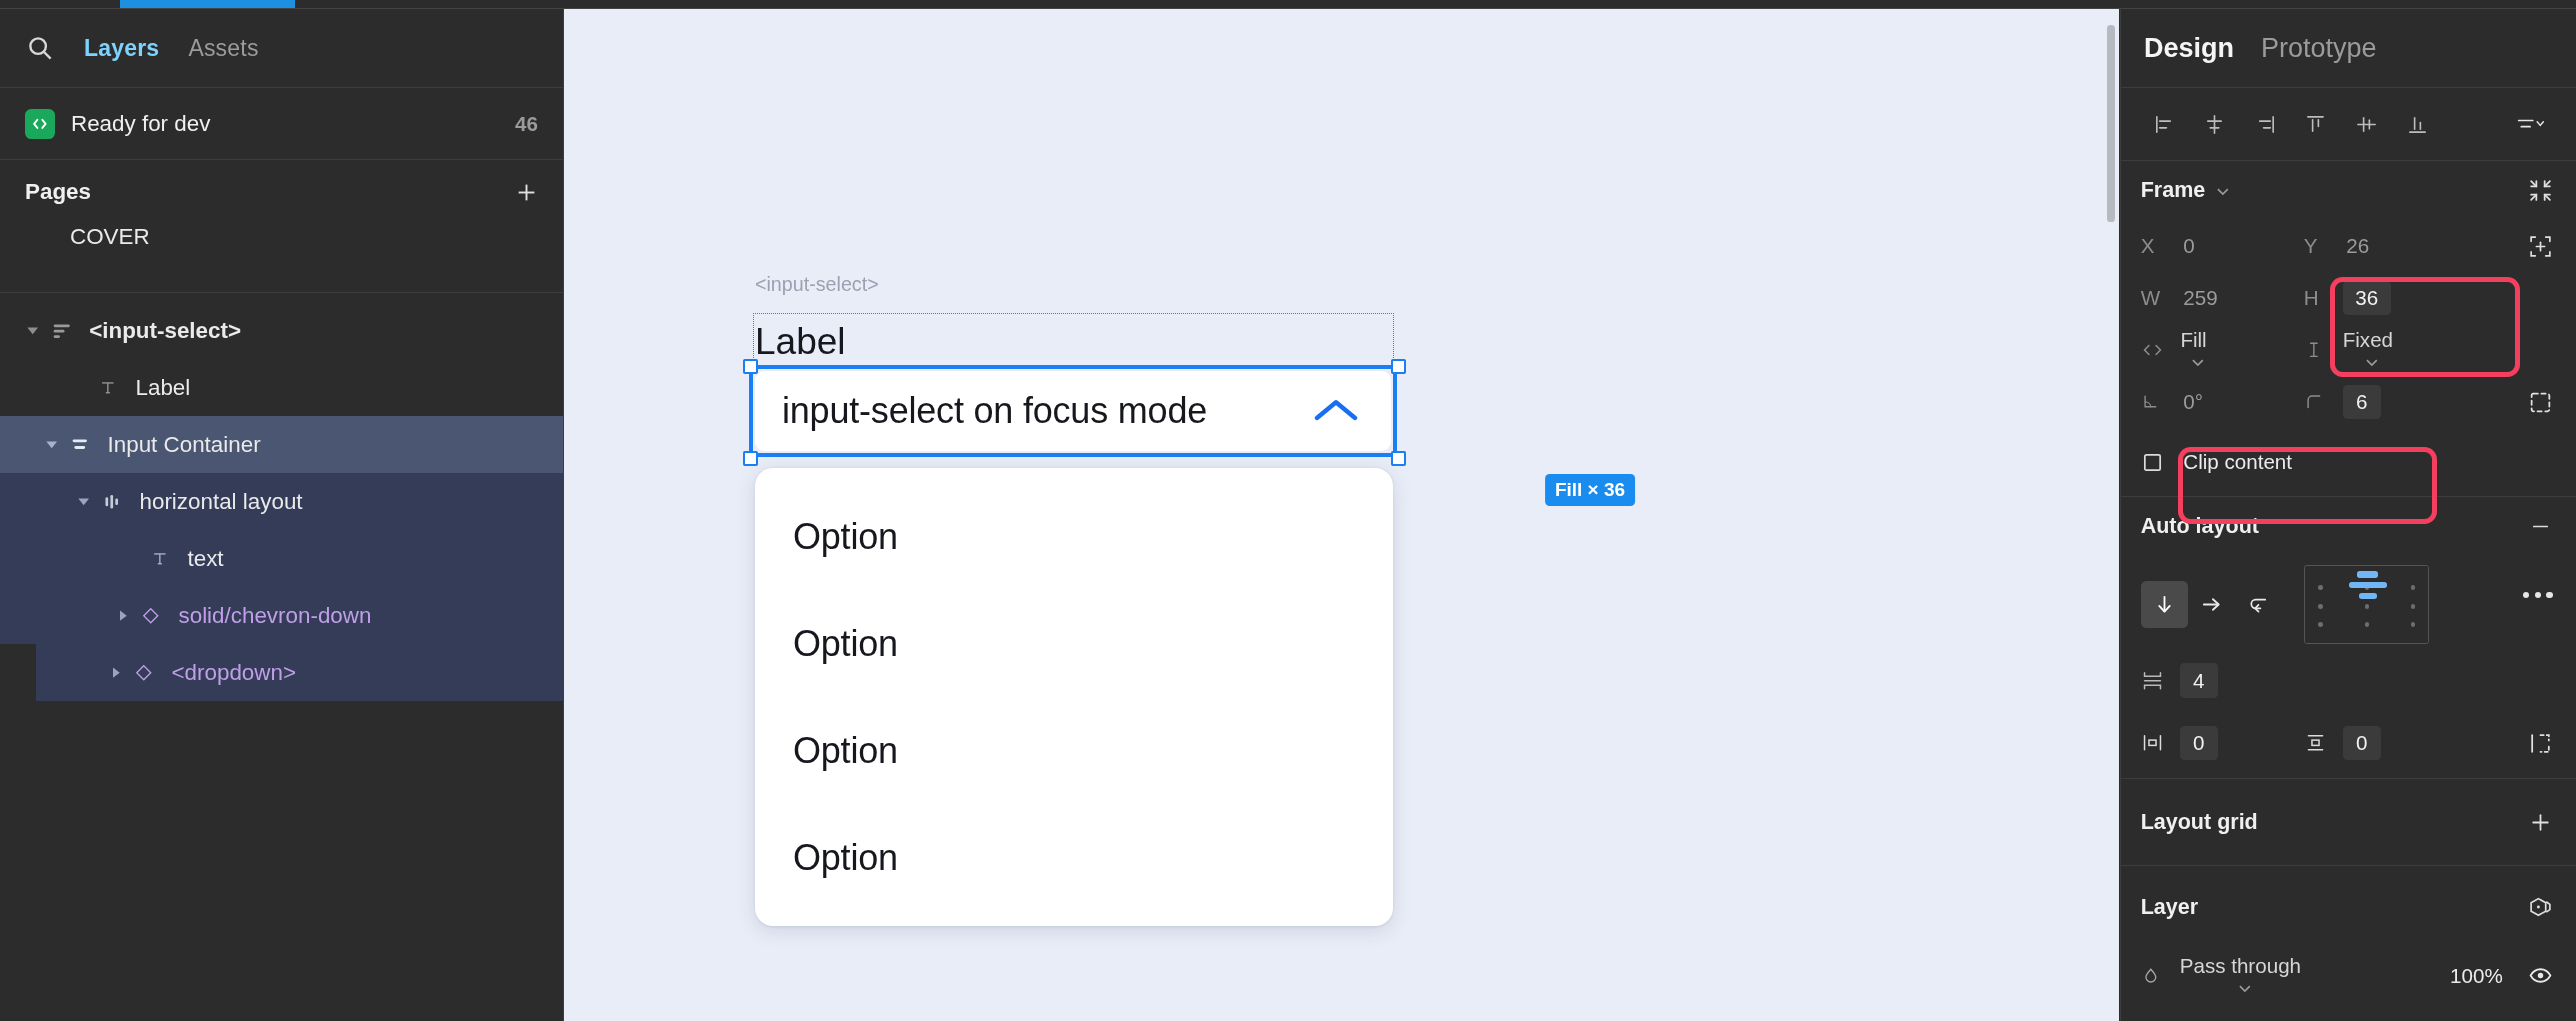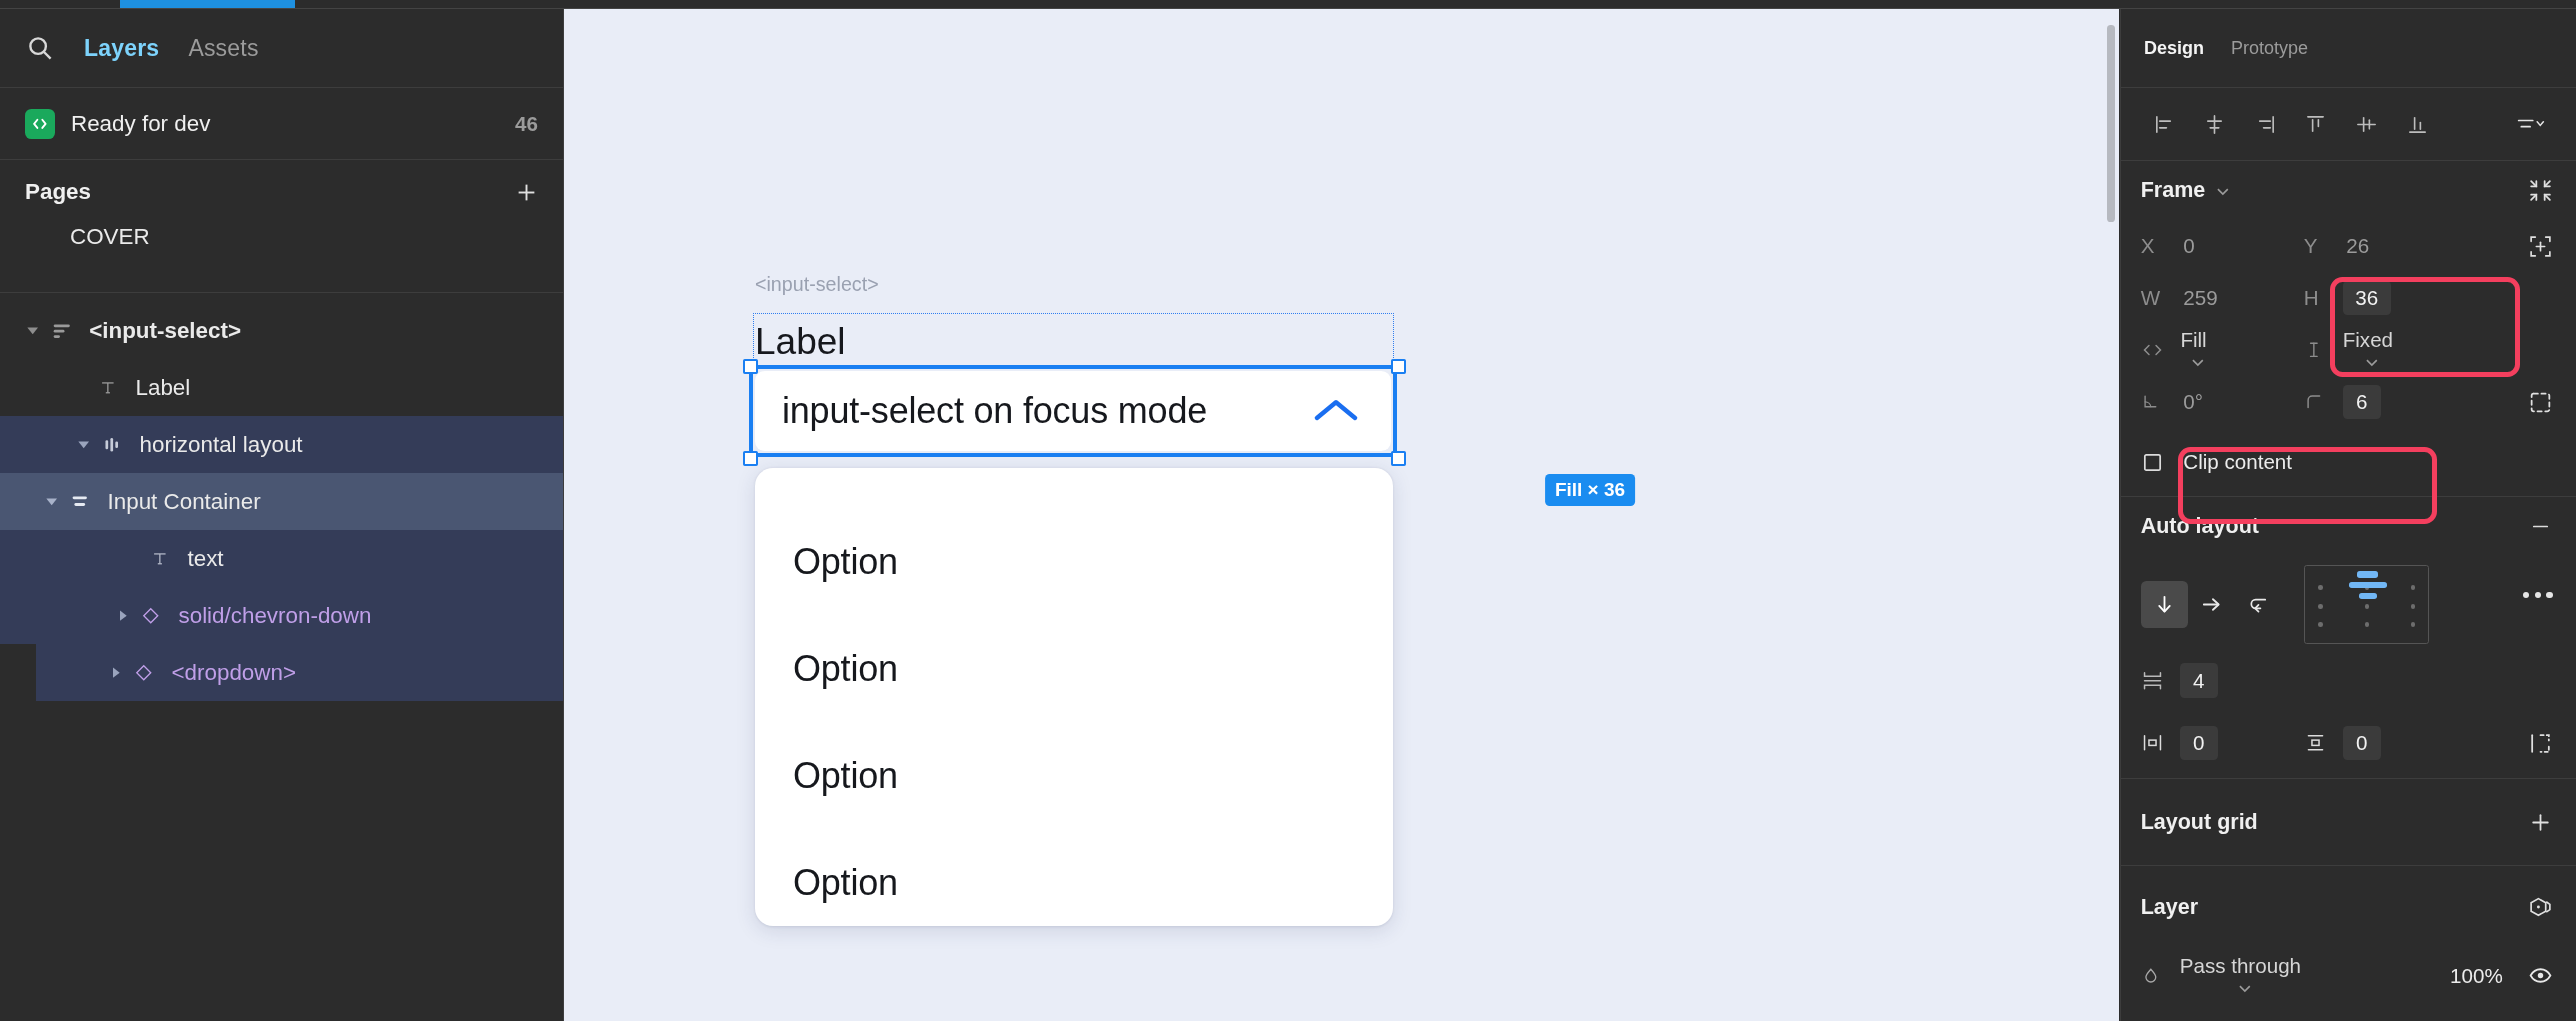--- a/index.html
+++ b/index.html
@@ -237,21 +237,21 @@
   }
 
   
   .dropdown {
     position: absolute;
     left: 191px; top: 459px;
     width: 638px; height: 458px;
     background: #ffffff;
     border-radius: 18px;
     box-shadow: 0 4.5px 19.7px rgba(40,50,90,.13), 0 0.9px 2.7px rgba(40,50,90,.10);
-    padding-top: 40px;
+    padding-top: 15px;
   }
   .dd-option {
     height: 107px;
     display: flex; align-items: center;
     padding-left: 38px;
     font-size: 36px;
     color: #16181d;
     cursor: pointer;
     letter-spacing: -0.2px;
   }
@@ -264,21 +264,21 @@
     border-left: 0.9px solid #3d3d3d;
     overflow: hidden;
   }
   .rp-tabs {
     height: 79px;
     display: flex; align-items: center;
     padding-left: 23px;
     gap: 27px;
     border-bottom: 0.9px solid #3d3d3d;
   }
-  .rp-tab { font-size: 18px; color: #9b9b9b; cursor: pointer; }
+  .rp-tab { font-size: 27px; color: #9b9b9b; cursor: pointer; }
   .rp-tab.active { color: #f5f5f5; font-weight: bold; }
 
   .rp-align {
     height: 73px;
     display: flex; align-items: center;
     padding: 0 16px 0 19.7px;
     gap: 3.6px;
     border-bottom: 0.9px solid #3d3d3d;
   }
   .align-btn {
@@ -471,49 +471,49 @@
         <span class="lico">
           <svg width="19.7" height="19.7" viewBox="0 0 24 24" fill="none" stroke="#9a9a9a" stroke-width="1.6">
             <line x1="5" y1="6" x2="19" y2="6"></line>
               <line x1="12" y1="6" x2="12" y2="18"></line>
               <line x1="9.5" y1="18" x2="14.5" y2="18"></line>
           </svg>
         </span>
         <span class="lname">Label</span>
       </div>
 
+      <div class="layer-row sel-light" style="padding-left:38px;">
+        <span class="caret">
+          <svg width="13.4" height="13.4" viewBox="0 0 10 10">
+              <polygon points="1,2.6 9,2.6 5,7.6" fill="#a8b2c9"></polygon>
+            </svg>
+        </span>
+        <span class="lico">
+          <svg width="21.5" height="21.5" viewBox="0 0 24 24" fill="#e6eaf2">
+            <rect x="4" y="6" width="16" height="3.2" rx="1.6"></rect>
+              <rect x="6" y="13.5" width="12" height="3.2" rx="1.6"></rect>
+          </svg>
+        </span>
+        <span class="lname">Input Container</span>
+      </div>
+
       <div class="layer-row sel-dark" style="padding-left:70px;">
         <span class="caret">
           <svg width="13.4" height="13.4" viewBox="0 0 10 10">
               <polygon points="1,2.6 9,2.6 5,7.6" fill="#9aa4bd"></polygon>
             </svg>
         </span>
         <span class="lico">
           <svg width="21.5" height="21.5" viewBox="0 0 24 24" fill="#c6cbd8">
             <rect x="5" y="7" width="3" height="10" rx="1.4"></rect>
               <rect x="10.5" y="4.5" width="3" height="15" rx="1.4"></rect>
               <rect x="16" y="8.5" width="3" height="7" rx="1.4"></rect>
           </svg>
         </span>
         <span class="lname">horizontal layout</span>
-      </div>
-
-      <div class="layer-row sel-light" style="padding-left:38px;">
-        <span class="caret">
-          <svg width="13.4" height="13.4" viewBox="0 0 10 10">
-              <polygon points="1,2.6 9,2.6 5,7.6" fill="#a8b2c9"></polygon>
-            </svg>
-        </span>
-        <span class="lico">
-          <svg width="21.5" height="21.5" viewBox="0 0 24 24" fill="#e6eaf2">
-            <rect x="4" y="6" width="16" height="3.2" rx="1.6"></rect>
-              <rect x="6" y="13.5" width="12" height="3.2" rx="1.6"></rect>
-          </svg>
-        </span>
-        <span class="lname">Input Container</span>
       </div>
 
       <div class="layer-row sel-dark" style="padding-left:118px;">
         <span class="caret"></span>
         <span class="lico">
           <svg width="19.7" height="19.7" viewBox="0 0 24 24" fill="none" stroke="#b0b6c6" stroke-width="1.6">
             <line x1="5" y1="6" x2="19" y2="6"></line>
               <line x1="12" y1="6" x2="12" y2="18"></line>
               <line x1="9.5" y1="18" x2="14.5" y2="18"></line>
           </svg>

